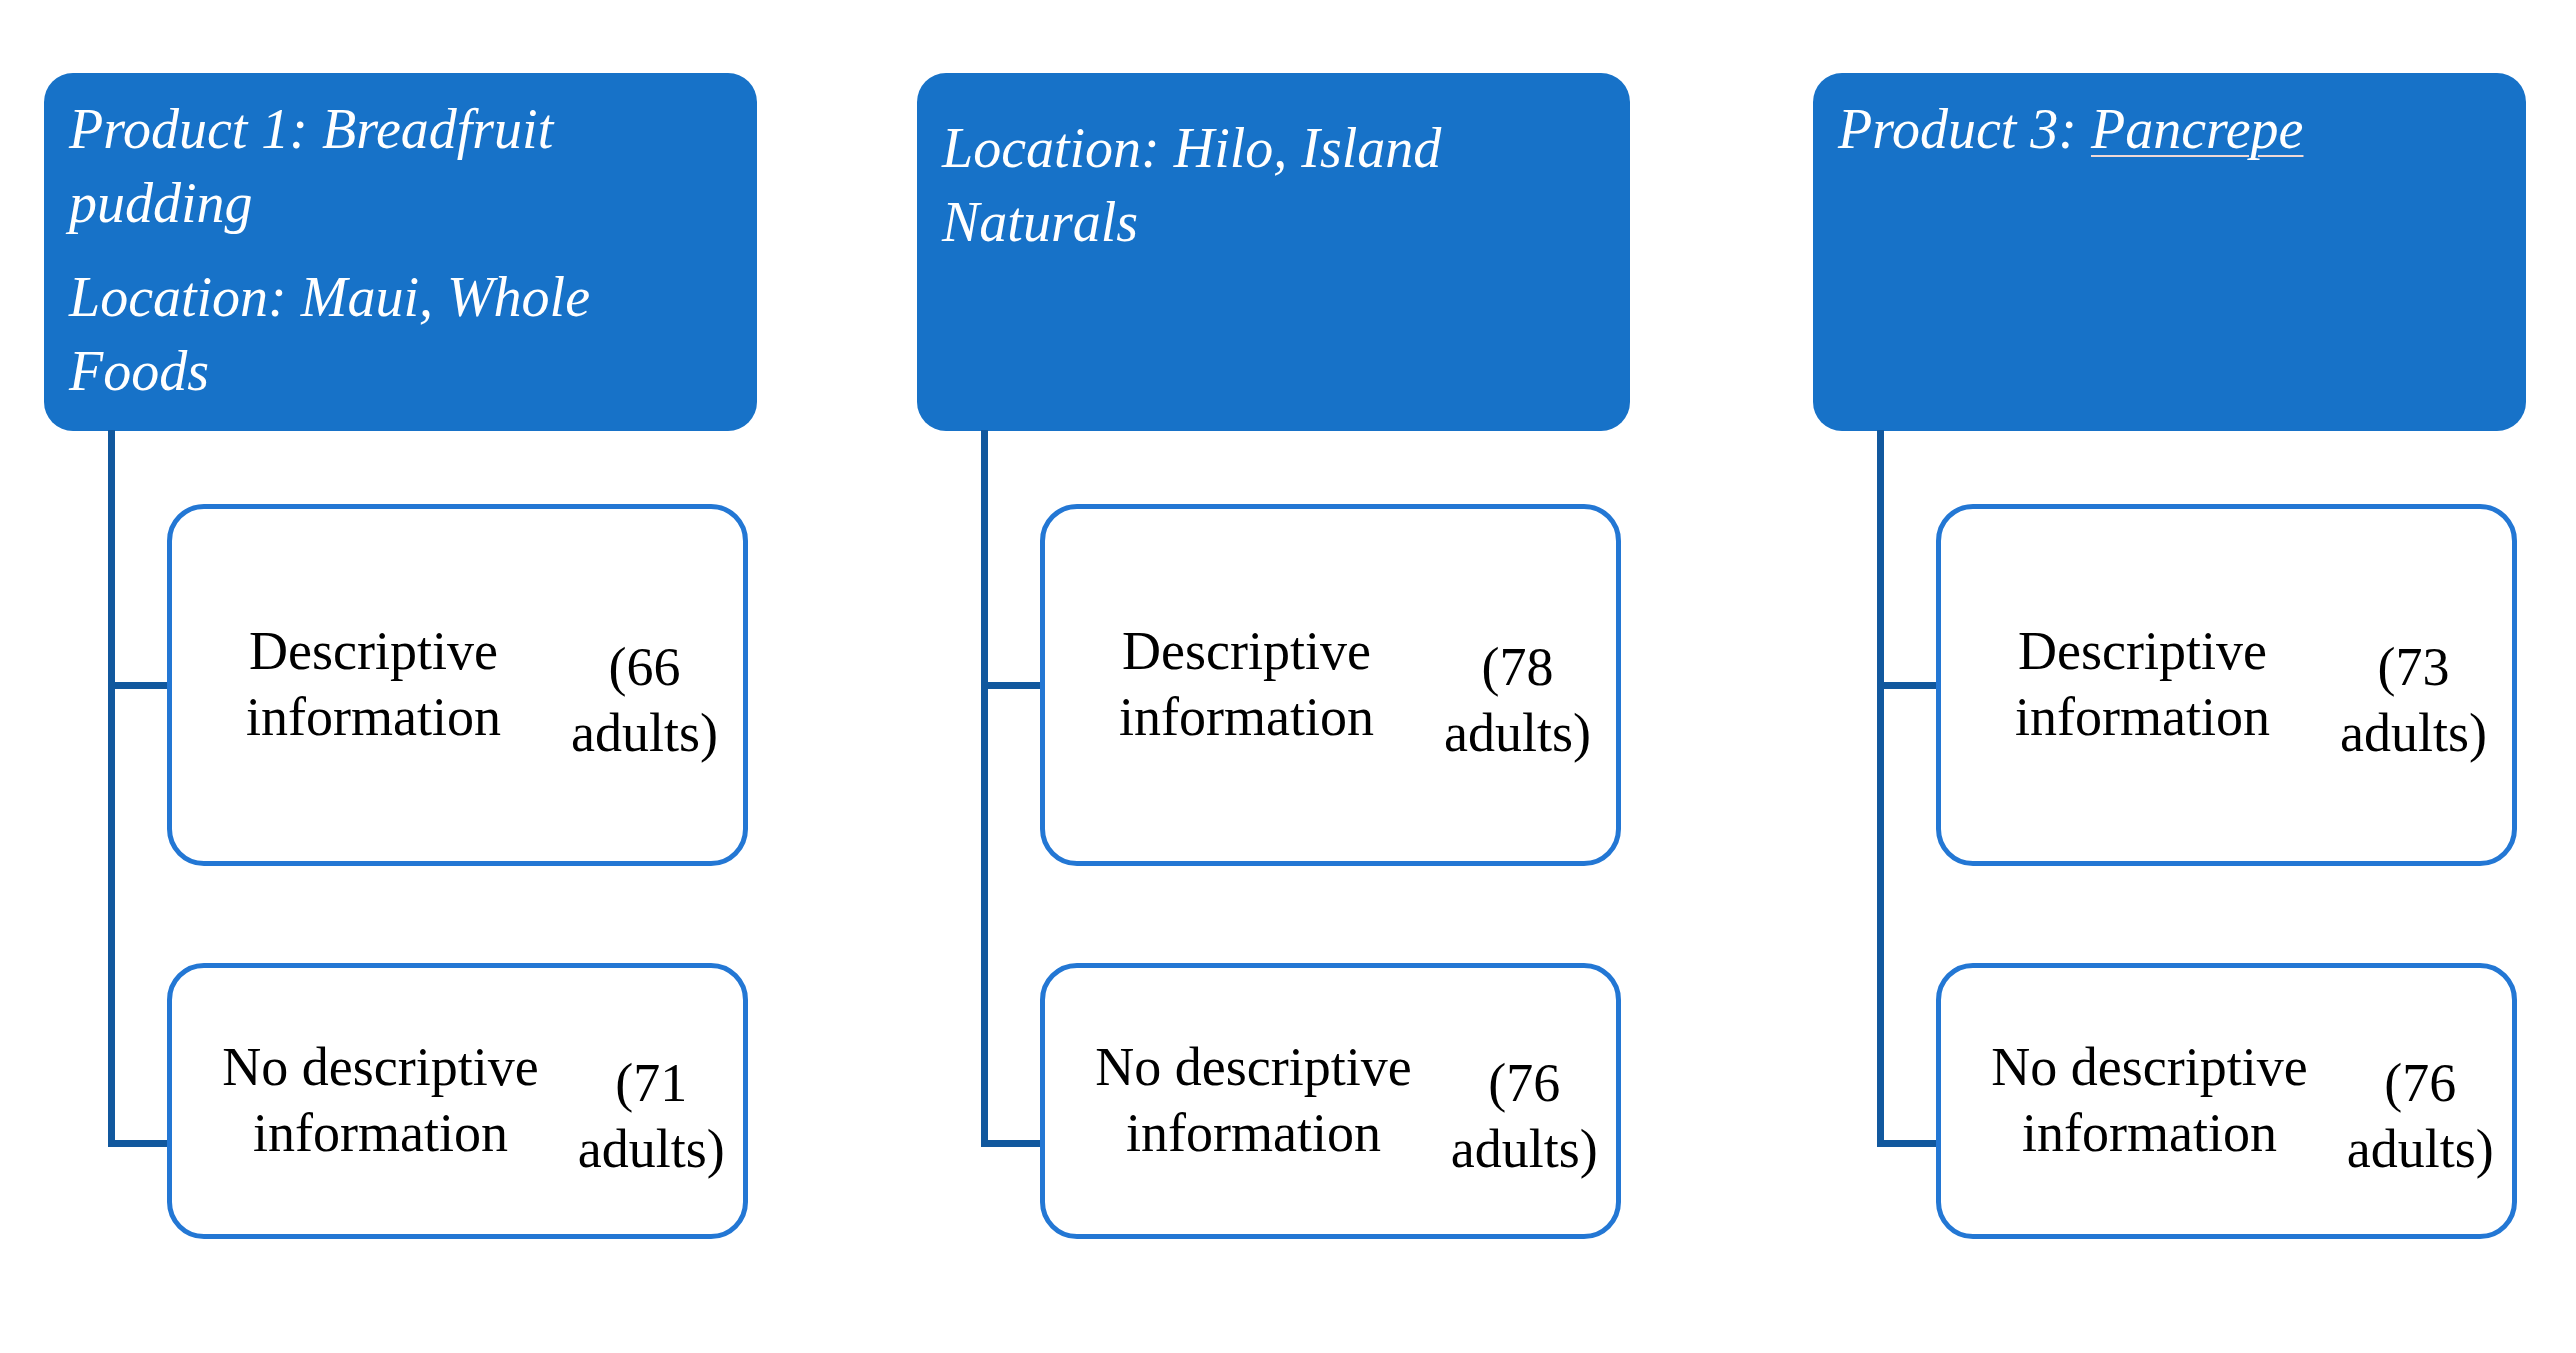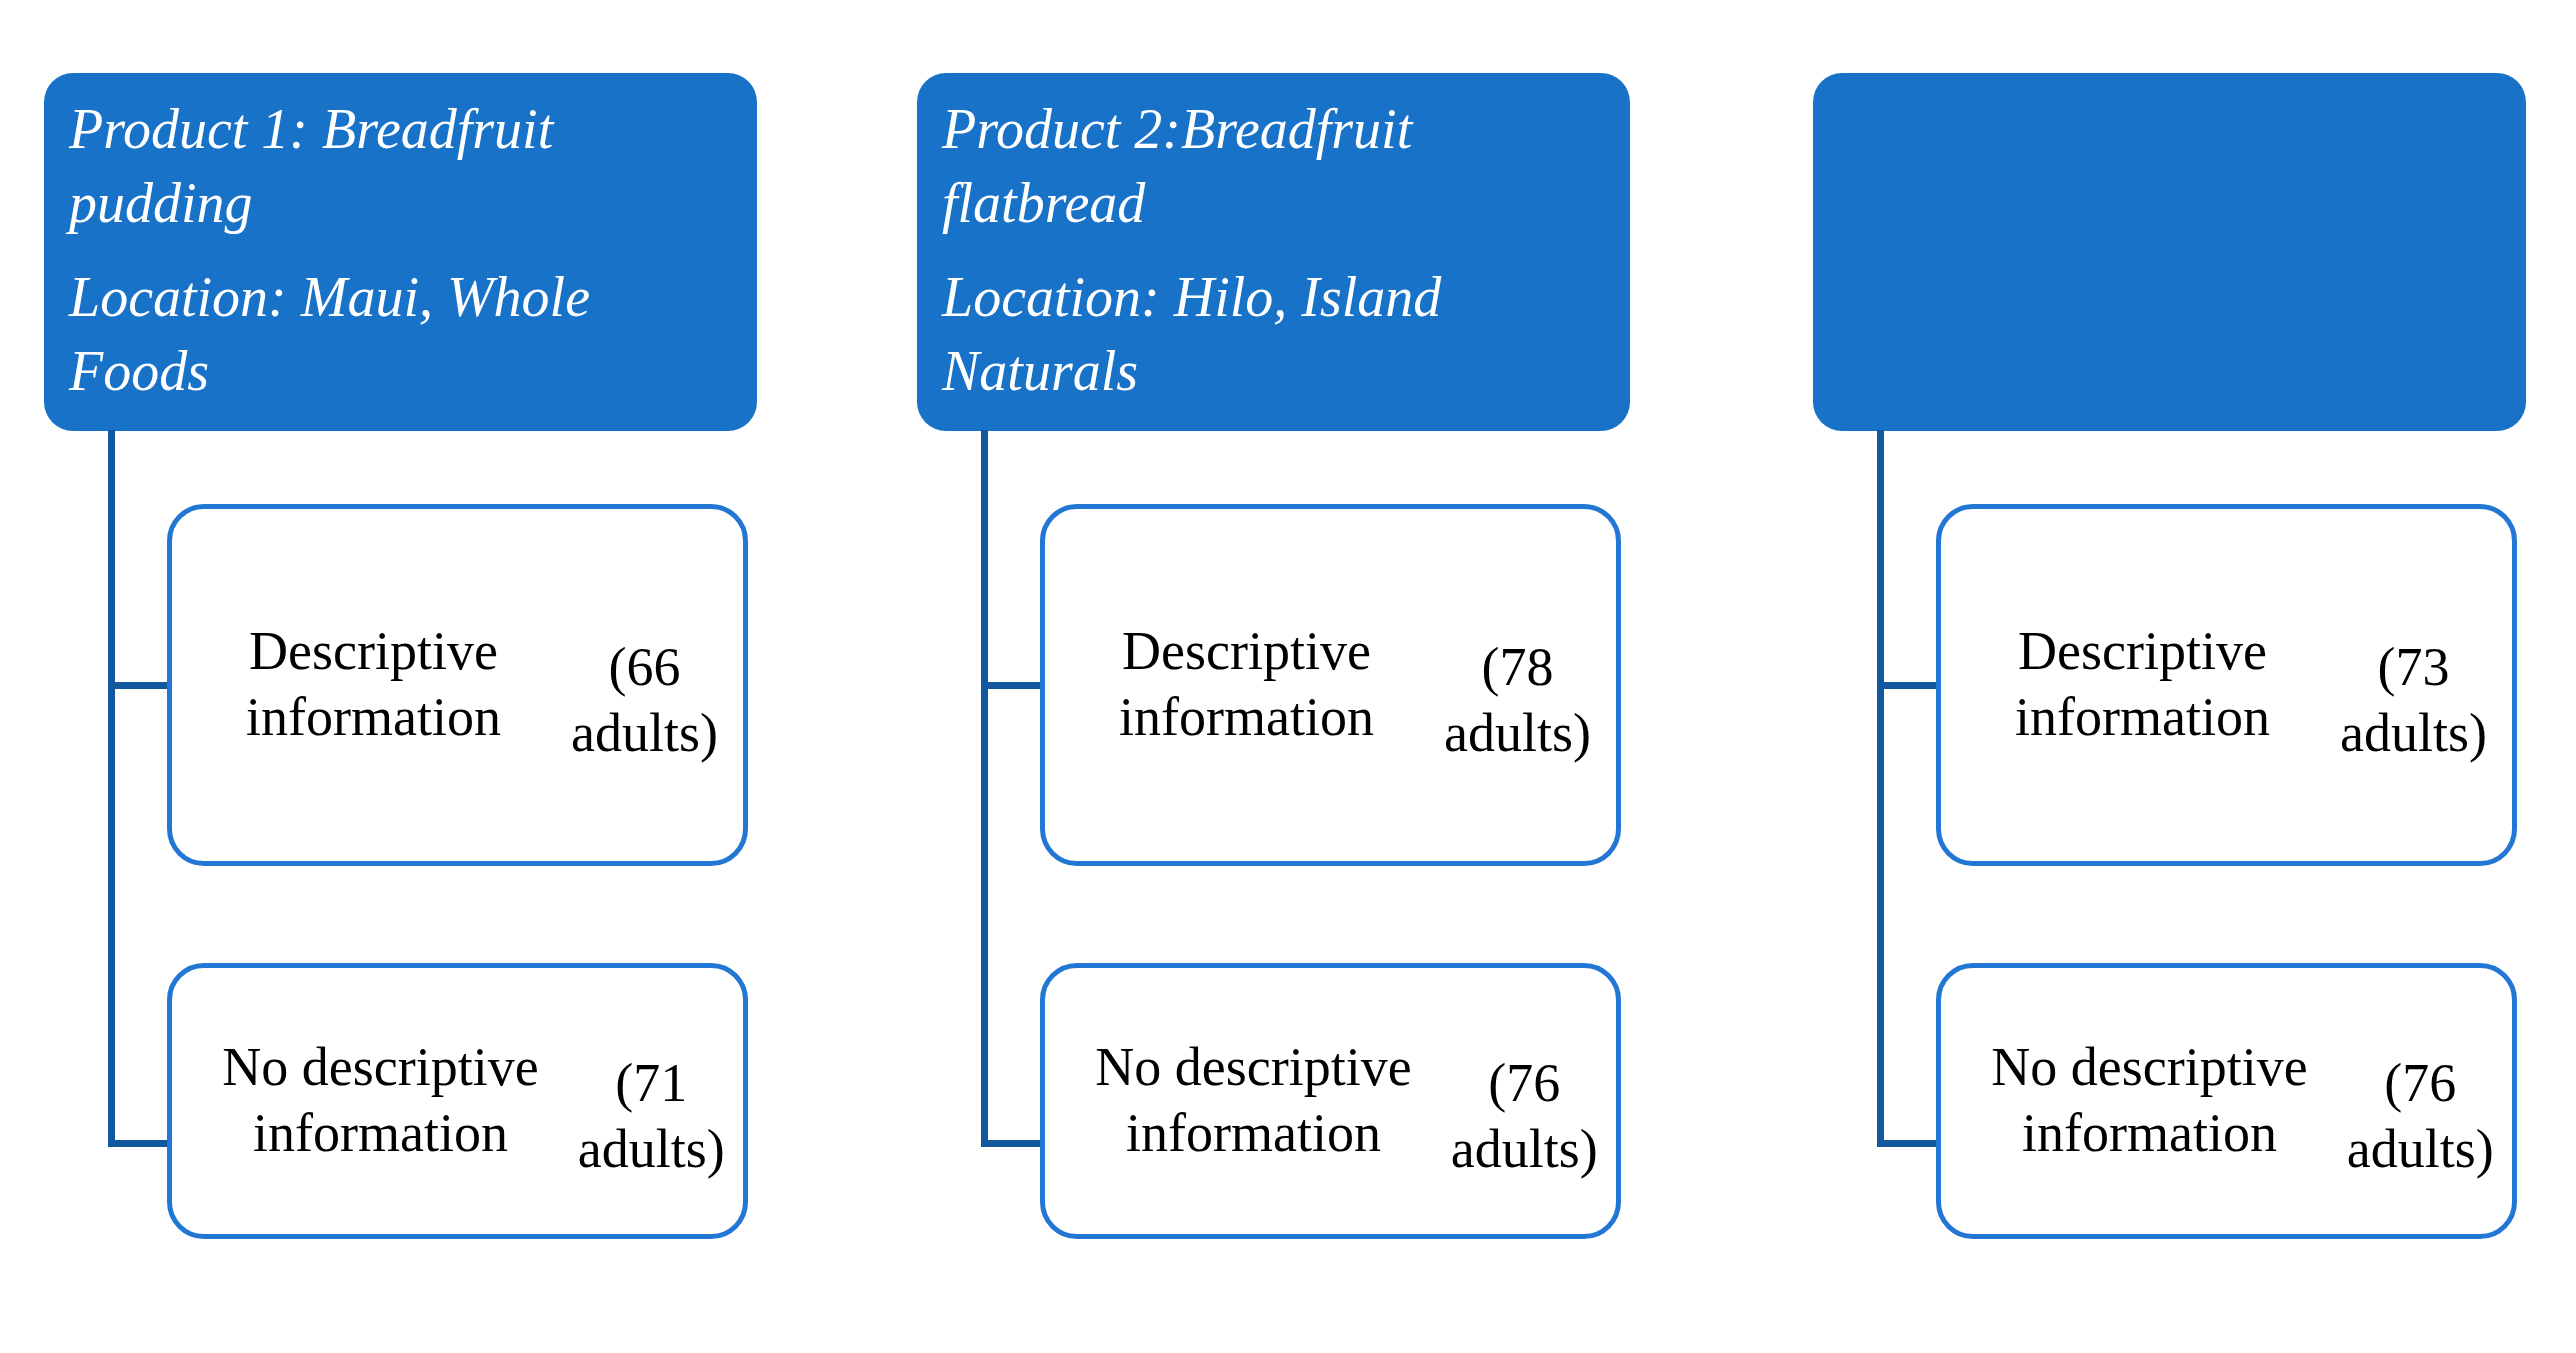--- a/index.html
+++ b/index.html
@@ -107,38 +107,38 @@
       <p class="child-count">(66 adults)</p>
     </div>
     <div class="child-box child2">
       <p class="child-label">No descriptive information</p>
       <p class="child-count">(71 adults)</p>
     </div>
   </section>
 
   <section class="column">
     <div class="header-box">
-      <p class="product-line"><span>Product 2:Breadfruit flatbread</span><span class="u"></span></p>
       <p class="location-line">Location: Hilo, Island Naturals</p>
     </div>
     <div class="connector-vert"></div>
     <div class="connector-stub stub1"></div>
     <div class="connector-stub stub2"></div>
     <div class="child-box child1">
       <p class="child-label">Descriptive information</p>
       <p class="child-count">(78 adults)</p>
     </div>
     <div class="child-box child2">
       <p class="child-label">No descriptive information</p>
       <p class="child-count">(76 adults)</p>
     </div>
   </section>
 
   <section class="column">
     <div class="header-box">
+      <p class="product-line"><span>Product 3: </span><span class="u">Pancrepe</span></p>
     </div>
     <div class="connector-vert"></div>
     <div class="connector-stub stub1"></div>
     <div class="connector-stub stub2"></div>
     <div class="child-box child1">
       <p class="child-label">Descriptive information</p>
       <p class="child-count">(73 adults)</p>
     </div>
     <div class="child-box child2">
       <p class="child-label">No descriptive information</p>

